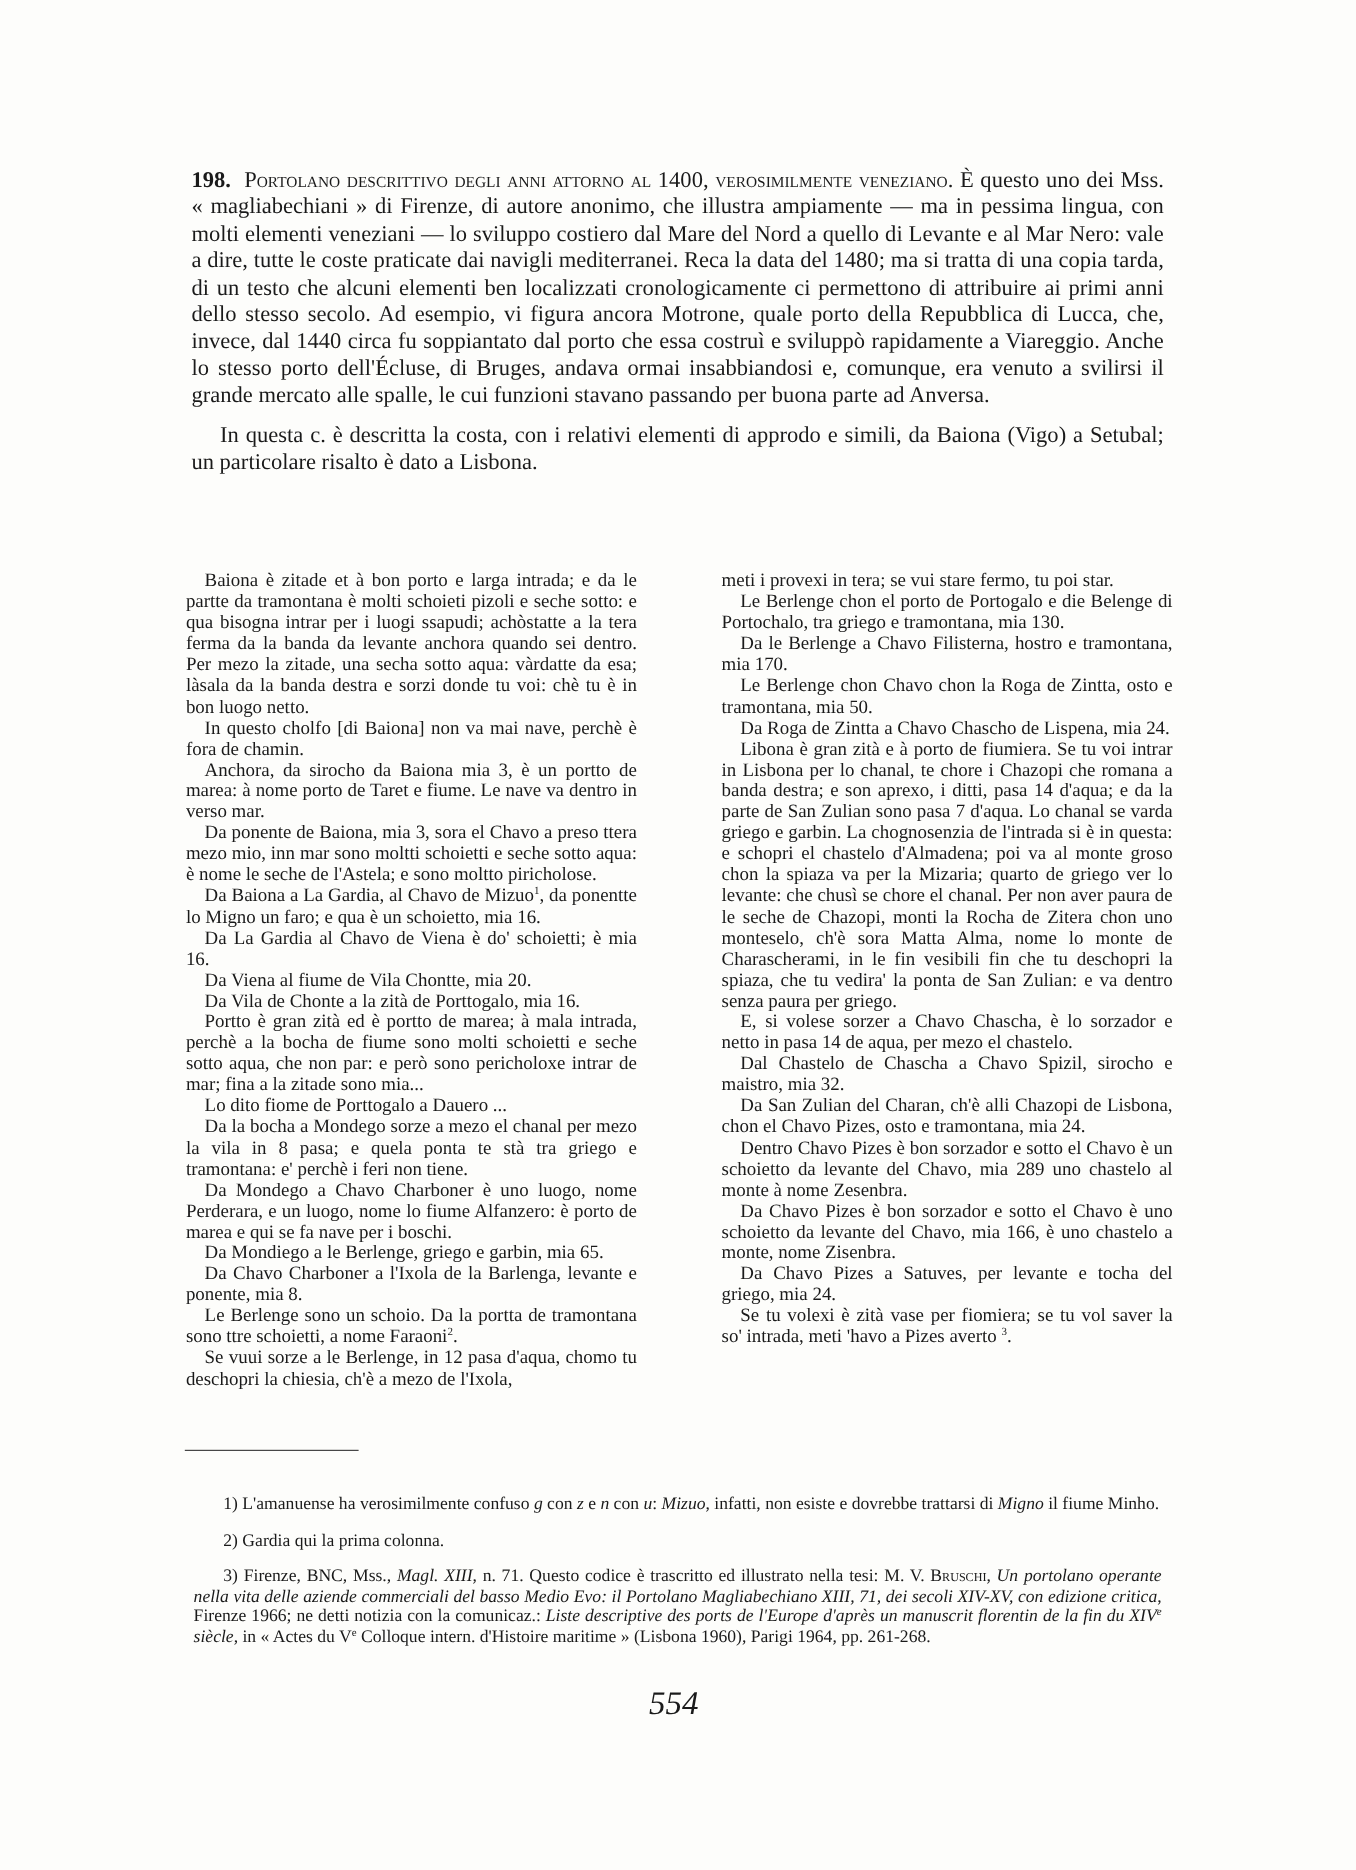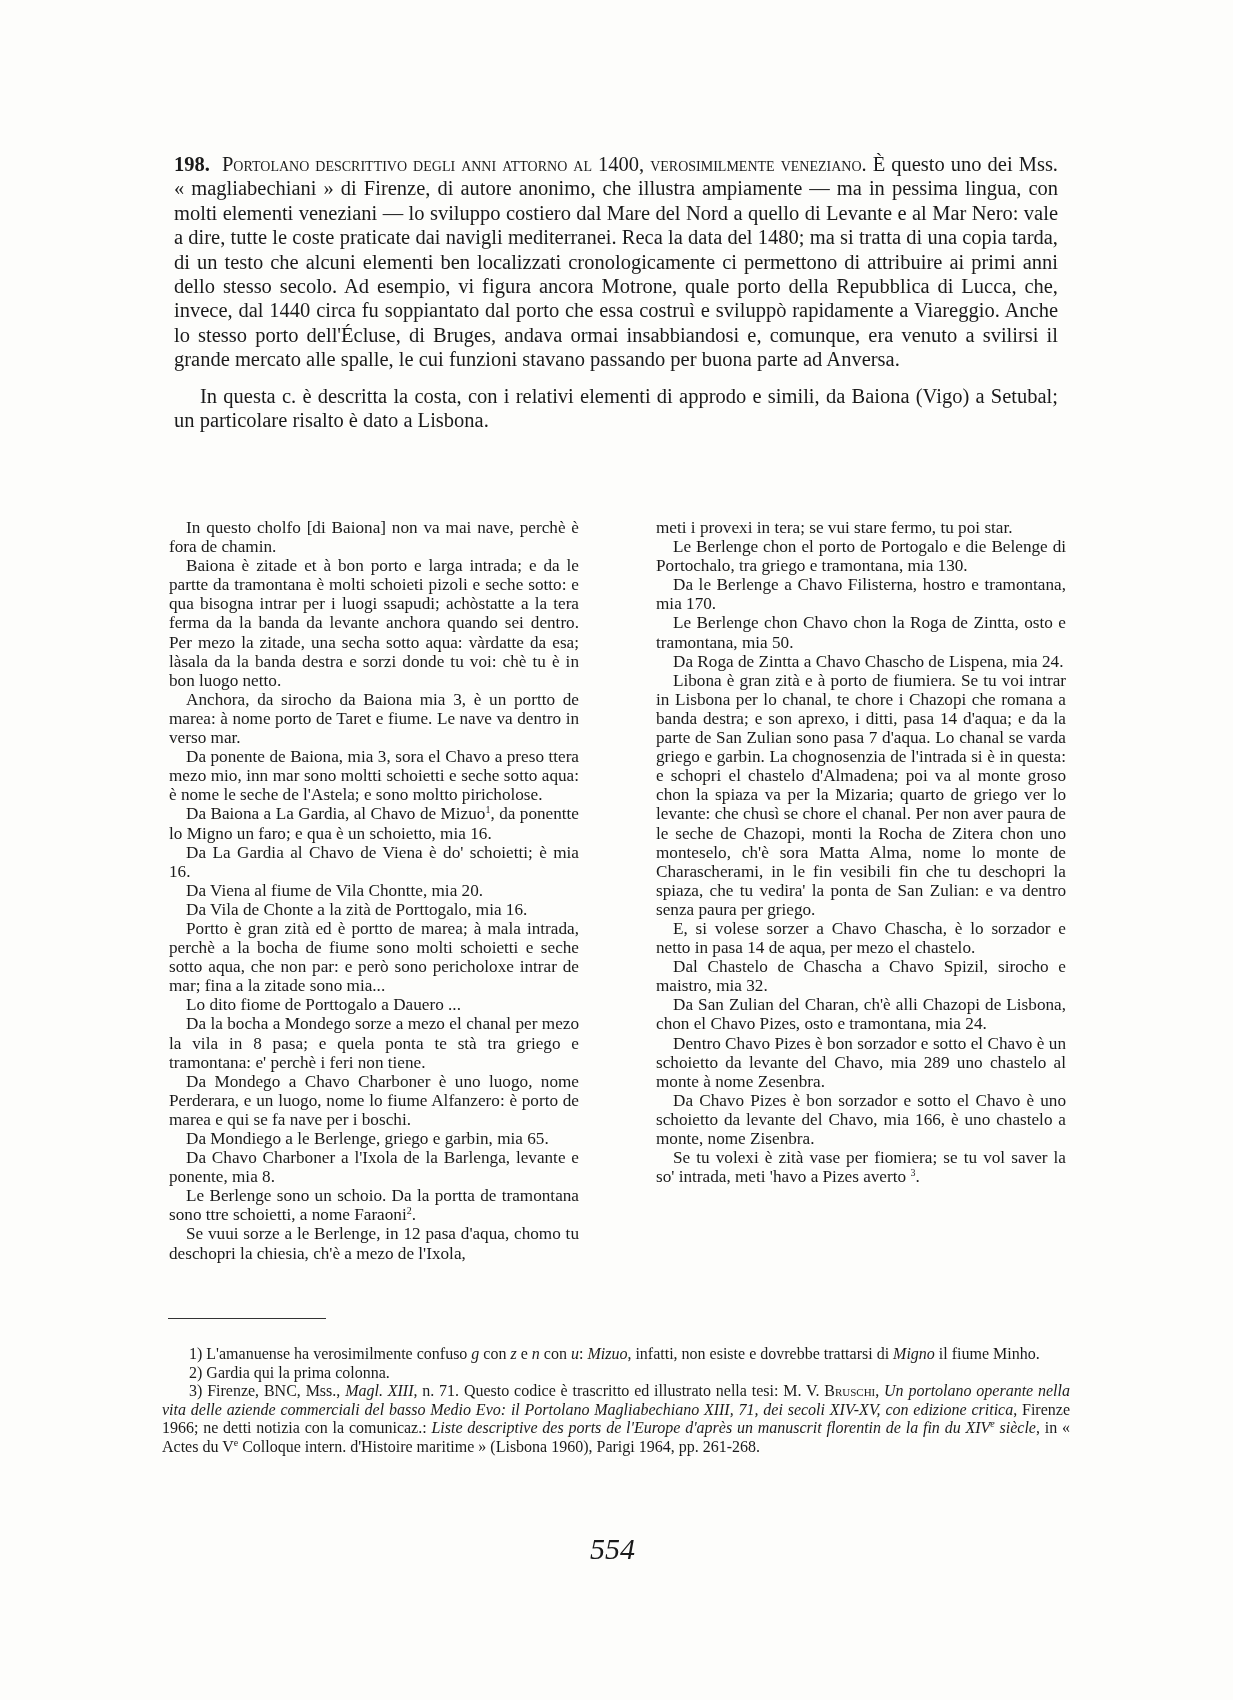--- a/index.html
+++ b/index.html
@@ -25,36 +25,36 @@
   .col-left { left: 169px; }
   .col-right { left: 656px; }
   sup { font-size: 10px; line-height: 0; vertical-align: 6px; }
   .rule {
     position: absolute; left: 168px; top: 1318px; width: 158px; height: 1px; background: #333;
   }
   .notes {
     position: absolute; left: 162px; top: 1345px; width: 908px;
     font-size: 16px; line-height: 18.6px; text-align: justify;
   }
-  .notes p { margin: 0; text-indent: 27px; }
+  .notes p { margin: 14px; text-indent: 27px; }
   .page-number {
     position: absolute; left: 590px; top: 1532px; font-size: 30px; font-style: italic; font-family: Liberation Serif, serif;
   }
 </style>
 </head>
 <body>
 
 <div class="intro">
   <p><span class="num">198.</span>&nbsp;&nbsp;<span class="sc">Portolano descrittivo degli anni attorno al 1400, verosimilmente veneziano.</span><span> È questo uno dei Mss. « magliabechiani » di Firenze, di autore anonimo, che illustra ampiamente — ma in pessima lingua, con molti elementi veneziani — lo sviluppo costiero dal Mare del Nord a quello di Levante e al Mar Nero: vale a dire, tutte le coste praticate dai navigli mediterranei. Reca la data del 1480; ma si tratta di una copia tarda, di un testo che alcuni elementi ben localizzati cronologicamente ci permettono di attribuire ai primi anni dello stesso secolo. Ad esempio, vi figura ancora Motrone, quale porto della Repubblica di Lucca, che, invece, dal 1440 circa fu soppiantato dal porto che essa costruì e sviluppò rapidamente a Viareggio. Anche lo stesso porto dell'Écluse, di Bruges, andava ormai insabbiandosi e, comunque, era venuto a svilirsi il grande mercato alle spalle, le cui funzioni stavano passando per buona parte ad Anversa.</span></p>
   <p class="indent">In questa c. è descritta la costa, con i relativi elementi di approdo e simili, da Baiona (Vigo) a Setubal; un particolare risalto è dato a Lisbona.</p>
 </div>
 
 <div class="col col-left">
+  <p>Baiona è zitade et à bon porto e larga intrada; e da le partte da tramontana è molti schoieti pizoli e seche sotto: e qua bisogna intrar per i luogi ssapudi; achòstatte a la tera ferma da la banda da levante anchora quando sei dentro. Per mezo la zitade, una secha sotto aqua: vàrdatte da esa; làsala da la banda destra e sorzi donde tu voi: chè tu è in bon luogo netto.</p>
   <p>In questo cholfo [di Baiona] non va mai nave, perchè è fora de chamin.</p>
-  <p>Baiona è zitade et à bon porto e larga intrada; e da le partte da tramontana è molti schoieti pizoli e seche sotto: e qua bisogna intrar per i luogi ssapudi; achòstatte a la tera ferma da la banda da levante anchora quando sei dentro. Per mezo la zitade, una secha sotto aqua: vàrdatte da esa; làsala da la banda destra e sorzi donde tu voi: chè tu è in bon luogo netto.</p>
   <p>Anchora, da sirocho da Baiona mia 3, è un portto de marea: à nome porto de Taret e fiume. Le nave va dentro in verso mar.</p>
   <p>Da ponente de Baiona, mia 3, sora el Chavo a preso ttera mezo mio, inn mar sono moltti schoietti e seche sotto aqua: è nome le seche de l'Astela; e sono moltto piricholose.</p>
   <p><span>Da Baiona a La Gardia, al Chavo de Mizuo</span><sup>1</sup><span>, da ponentte lo Migno un faro; e qua è un schoietto, mia 16.</span></p>
   <p>Da La Gardia al Chavo de Viena è do' schoietti; è mia 16.</p>
   <p>Da Viena al fiume de Vila Chontte, mia 20.</p>
   <p>Da Vila de Chonte a la zità de Porttogalo, mia 16.</p>
   <p>Portto è gran zità ed è portto de marea; à mala intrada, perchè a la bocha de fiume sono molti schoietti e seche sotto aqua, che non par: e però sono pericholoxe intrar de mar; fina a la zitade sono mia...</p>
   <p>Lo dito fiome de Porttogalo a Dauero ...</p>
   <p>Da la bocha a Mondego sorze a mezo el chanal per mezo la vila in 8 pasa; e quela ponta te stà tra griego e tramontana: e' perchè i feri non tiene.</p>
   <p>Da Mondego a Chavo Charboner è uno luogo, nome Perderara, e un luogo, nome lo fiume Alfanzero: è porto de marea e qui se fa nave per i boschi.</p>
@@ -69,20 +69,21 @@
   <p>Le Berlenge chon el porto de Portogalo e die Belenge di Portochalo, tra griego e tramontana, mia 130.</p>
   <p>Da le Berlenge a Chavo Filisterna, hostro e tramontana, mia 170.</p>
   <p>Le Berlenge chon Chavo chon la Roga de Zintta, osto e tramontana, mia 50.</p>
   <p>Da Roga de Zintta a Chavo Chascho de Lispena, mia 24.</p>
   <p>Libona è gran zità e à porto de fiumiera. Se tu voi intrar in Lisbona per lo chanal, te chore i Chazopi che romana a banda destra; e son aprexo, i ditti, pasa 14 d'aqua; e da la parte de San Zulian sono pasa 7 d'aqua. Lo chanal se varda griego e garbin. La chognosenzia de l'intrada si è in questa: e schopri el chastelo d'Almadena; poi va al monte groso chon la spiaza va per la Mizaria; quarto de griego ver lo levante: che chusì se chore el chanal. Per non aver paura de le seche de Chazopi, monti la Rocha de Zitera chon uno monteselo, ch'è sora Matta Alma, nome lo monte de Charascherami, in le fin vesibili fin che tu deschopri la spiaza, che tu vedira' la ponta de San Zulian: e va dentro senza paura per griego.</p>
   <p>E, si volese sorzer a Chavo Chascha, è lo sorzador e netto in pasa 14 de aqua, per mezo el chastelo.</p>
   <p>Dal Chastelo de Chascha a Chavo Spizil, sirocho e maistro, mia 32.</p>
   <p>Da San Zulian del Charan, ch'è alli Chazopi de Lisbona, chon el Chavo Pizes, osto e tramontana, mia 24.</p>
   <p>Dentro Chavo Pizes è bon sorzador e sotto el Chavo è un schoietto da levante del Chavo, mia 289 uno chastelo al monte à nome Zesenbra.</p>
   <p>Da Chavo Pizes è bon sorzador e sotto el Chavo è uno schoietto da levante del Chavo, mia 166, è uno chastelo a monte, nome Zisenbra.</p>
+  <p>Da Chavo Pizes a Satuves, per levante e tocha del griego, mia 24.</p>
   <p><span>Se tu volexi è zità vase per fiomiera; se tu vol saver la so' intrada, meti 'havo a Pizes averto</span>&nbsp;<sup>3</sup><span>.</span></p>
 </div>
 
 <div class="rule"></div>
 
 <div class="notes">
   <p><span>1)</span><span> L'amanuense ha verosimilmente confuso </span><i>g</i><span> con </span><i>z</i><span> e </span><i>n</i><span> con </span><i>u</i><span>: </span><i>Mizuo</i><span>, infatti, non esiste e dovrebbe trattarsi di </span><i>Migno</i><span> il fiume Minho.</span></p>
   <p><span>2)</span><span> Gardia qui la prima colonna.</span></p>
   <p><span>3)</span><span> Firenze, BNC, Mss., </span><i>Magl. XIII</i><span>, n. 71. Questo codice è trascritto ed illustrato nella tesi: M. V. </span><span class="sc">Bruschi</span><span>, </span><i>Un portolano operante nella vita delle aziende commerciali del basso Medio Evo: il Portolano Magliabechiano XIII, 71, dei secoli XIV-XV, con edizione critica</i><span>, Firenze 1966; ne detti notizia con la comunicaz.: </span><i>Liste descriptive des ports de l'Europe d'après un manuscrit florentin de la fin du XIV</i><sup><i>e</i></sup><i> siècle</i><span>, in « Actes du V</span><sup>e</sup><span> Colloque intern. d'Histoire maritime » (Lisbona 1960), Parigi 1964, pp. 261-268.</span></p>
 </div>

